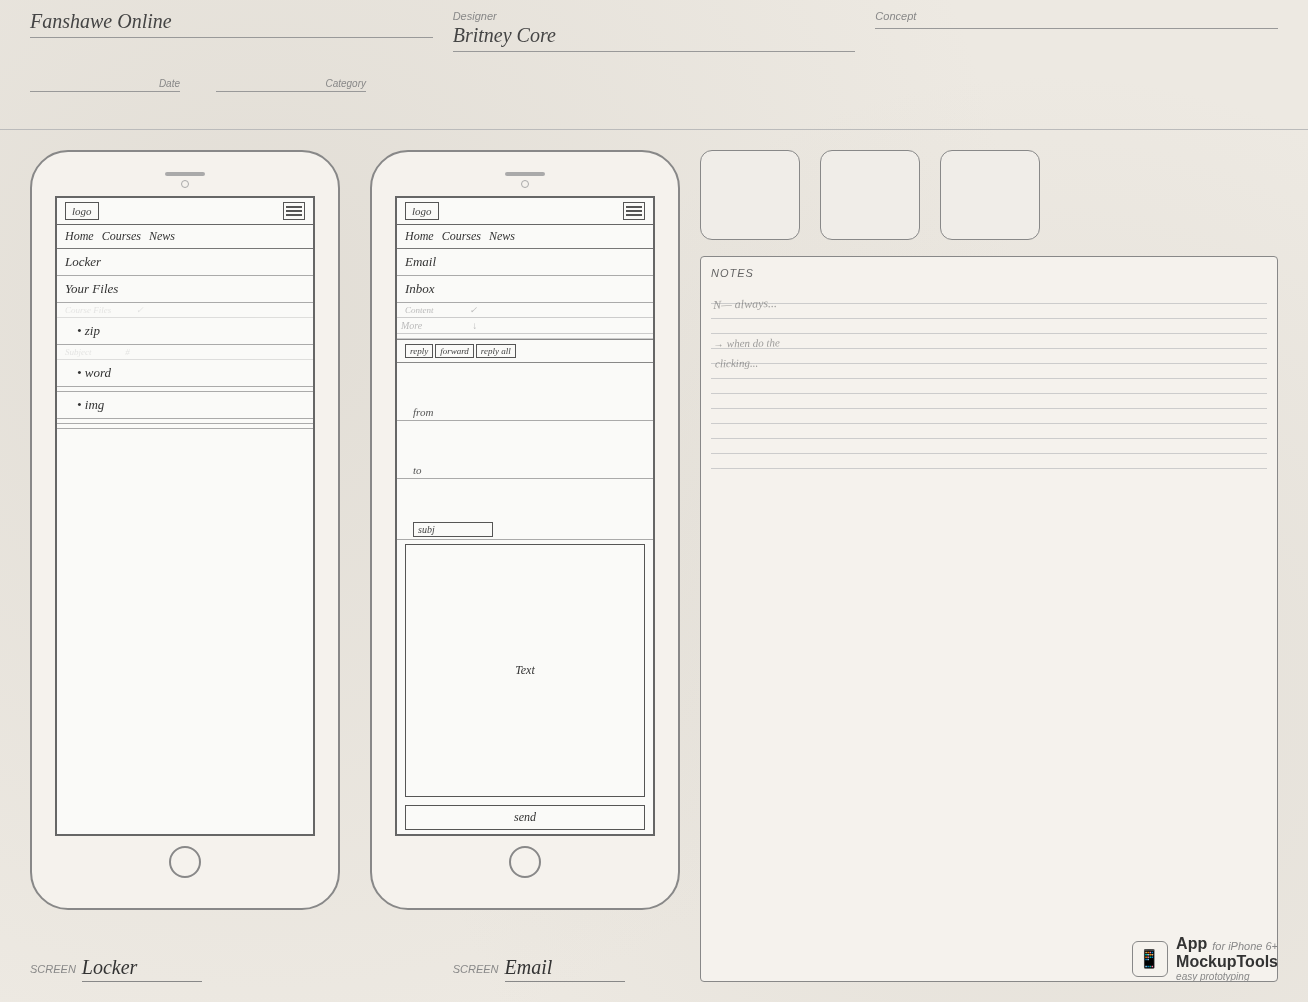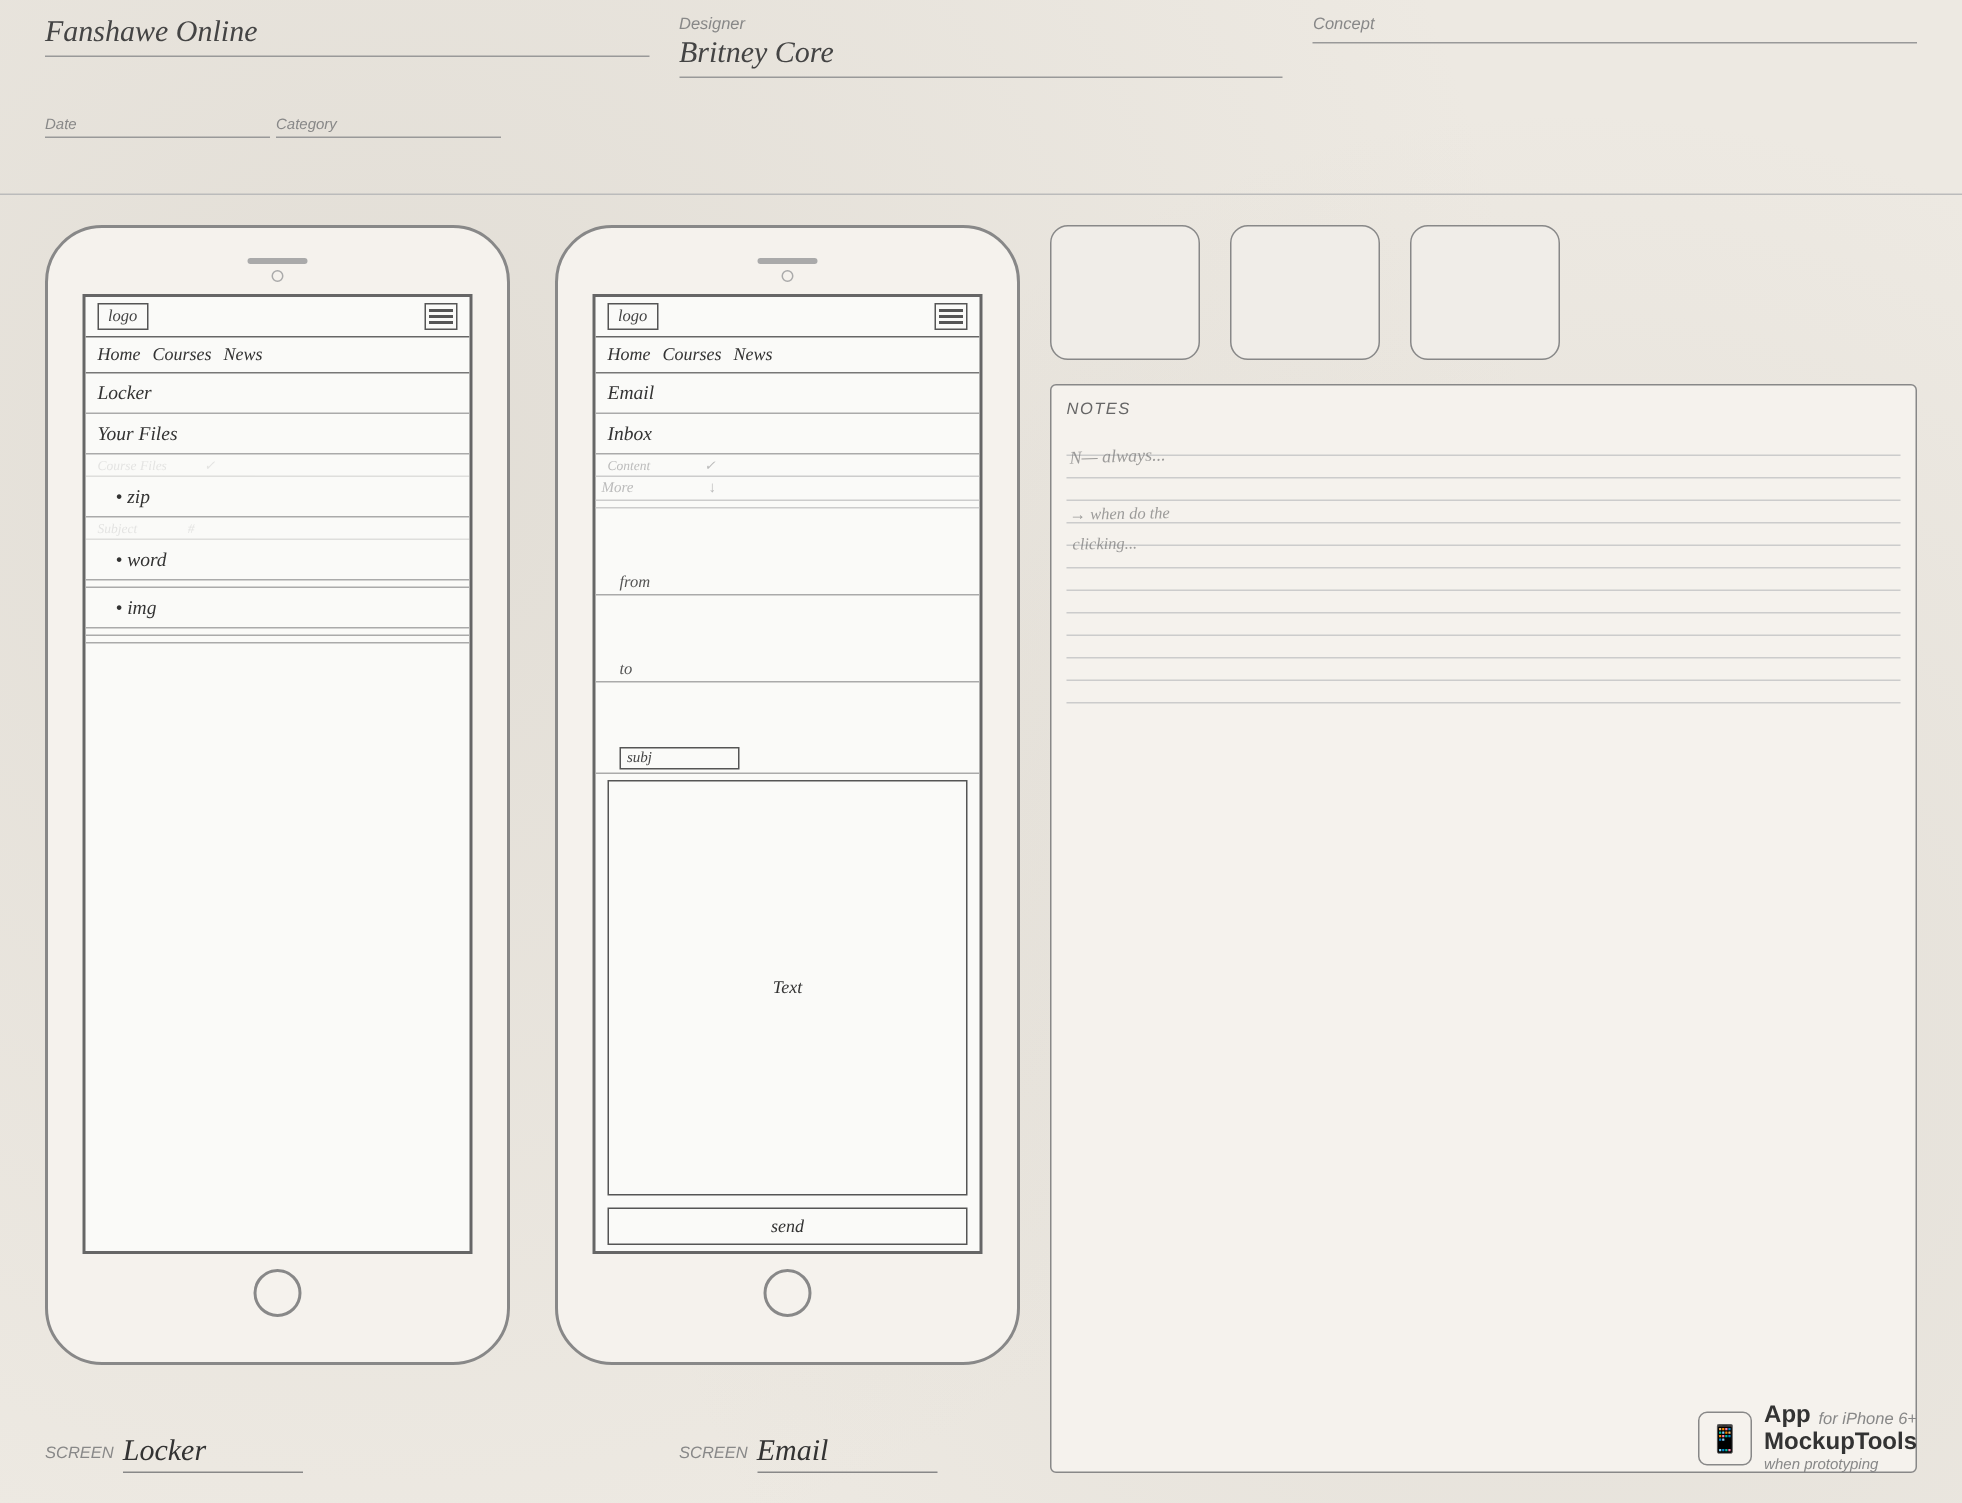--- a/index.html
+++ b/index.html
@@ -59,22 +59,23 @@
 
     .header-value {
       font-size: 20px;
       color: #444;
       font-family: 'Georgia', serif;
       font-style: italic;
     }
 
     .header-row2 {
       display: flex;
-      gap: 4px;
+      gap: 36px;
       margin-top: 26px;
+      text-align: right;
     }
 
     .header-field-sm {
       display: flex;
       flex-direction: column;
       border-bottom: 1px solid #999;
       padding-bottom: 2px;
       min-width: 150px;
     }
 
@@ -518,20 +519,25 @@
             <span class="nav-item">Courses</span>
             <span class="nav-item">News</span>
           </div>
 
           <div class="screen-item">Email</div>
           <div class="screen-item">Inbox</div>
           <div class="screen-item" style="font-size:9px;color:#bbb;padding:2px 8px; border-bottom:1px solid #ccc;">Content &nbsp;&nbsp;&nbsp;&nbsp;&nbsp;&nbsp;&nbsp;&nbsp;&nbsp;&nbsp;&nbsp;&nbsp;&nbsp;&nbsp;&nbsp;✓</div>
           <div class="screen-item" style="font-size:10px;color:#bbb;padding:2px 4px; border-bottom:1px solid #ccc;">More &nbsp;&nbsp;&nbsp;&nbsp;&nbsp;&nbsp;&nbsp;&nbsp;&nbsp;&nbsp;&nbsp;&nbsp;&nbsp;&nbsp;&nbsp;&nbsp;&nbsp;&nbsp;&nbsp;↓</div>
           <div class="screen-item" style="font-size:9px;color:#bbb;padding:2px 8px; border-bottom:1px solid #ccc;"></div>
 
+          <div class="email-buttons-row">
+            <div class="email-btn">reply</div>
+            <div class="email-btn">forward</div>
+            <div class="email-btn">reply all</div>
+          </div>
 
           <div class="email-field-row">
             <span class="email-field-label">from</span>
           </div>
 
           <div class="email-field-row">
             <span class="email-field-label">to</span>
           </div>
 
           <div class="email-field-row">
@@ -597,17 +603,17 @@
   </div>
 
   <div class="iphone-label">for iPhone 6+</div>
 
   <div class="footer-brand">
     <div class="brand-icon">
       <span>📱</span>
     </div>
     <div class="brand-text">
       <span class="brand-name"><span>App</span><br><span>MockupTools</span></span>
-      <span class="brand-tagline">when prototyping</span>
+      <span class="brand-tagline">easy prototyping</span>
     </div>
   </div>
 
 </div>
 
 </body></html>

